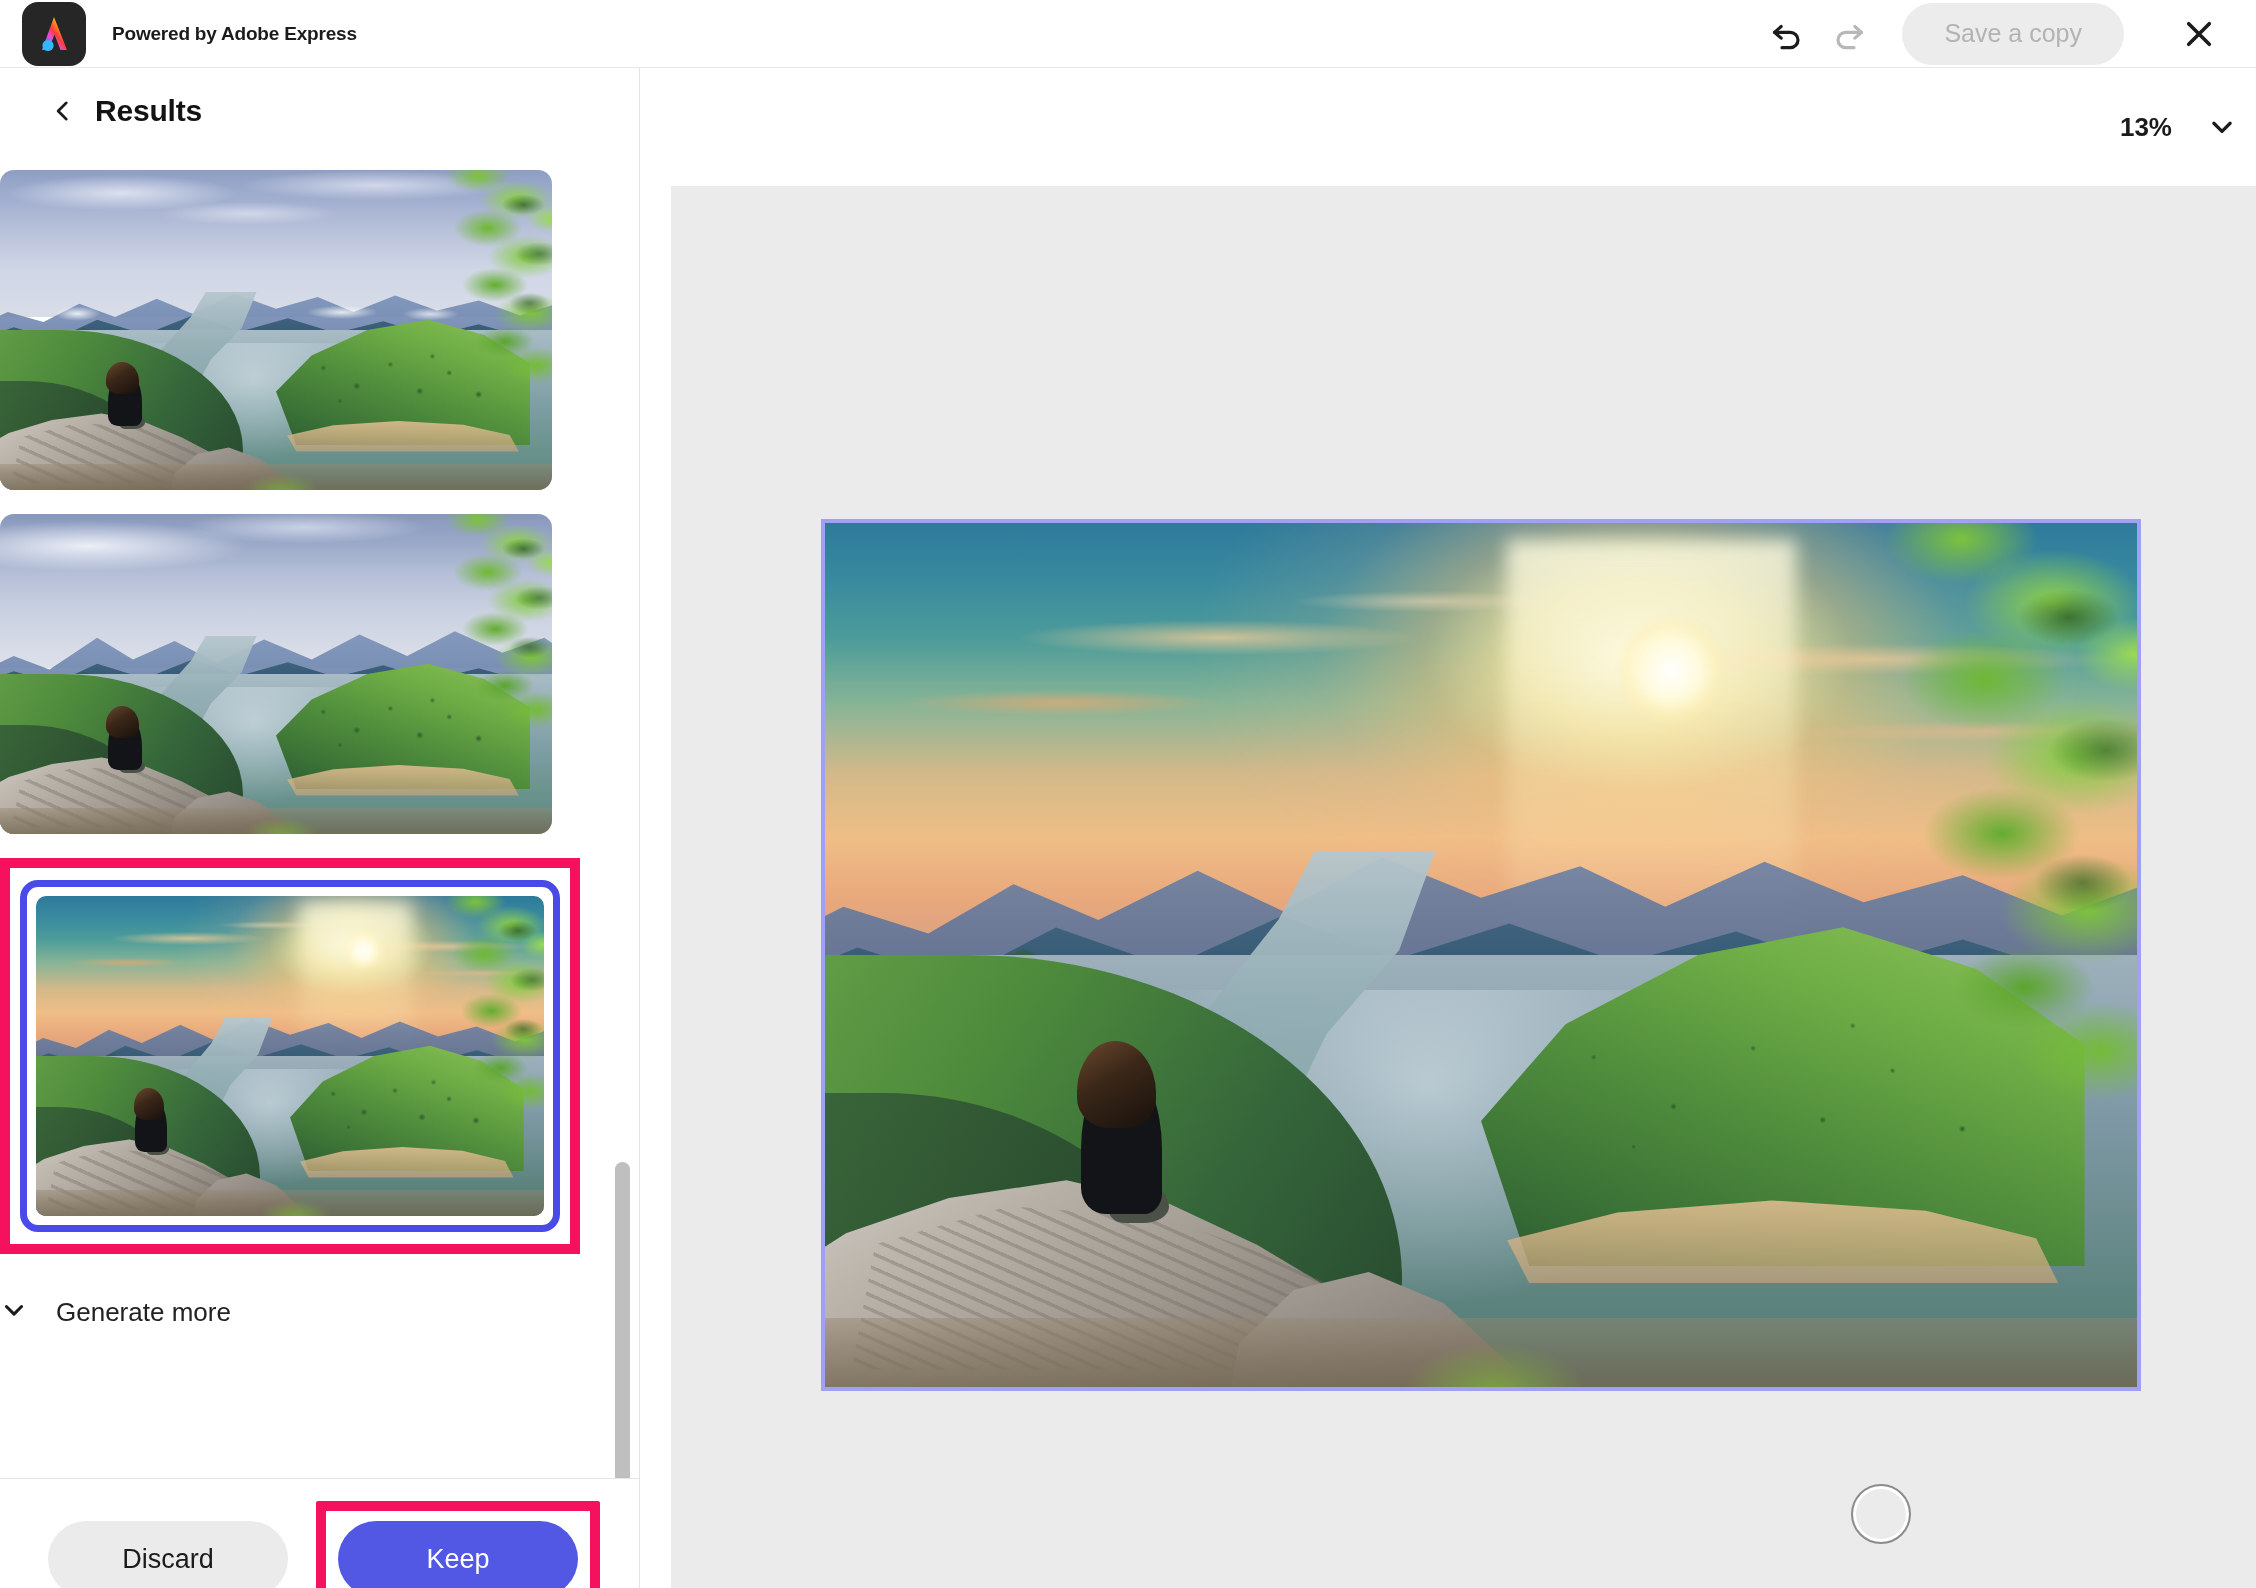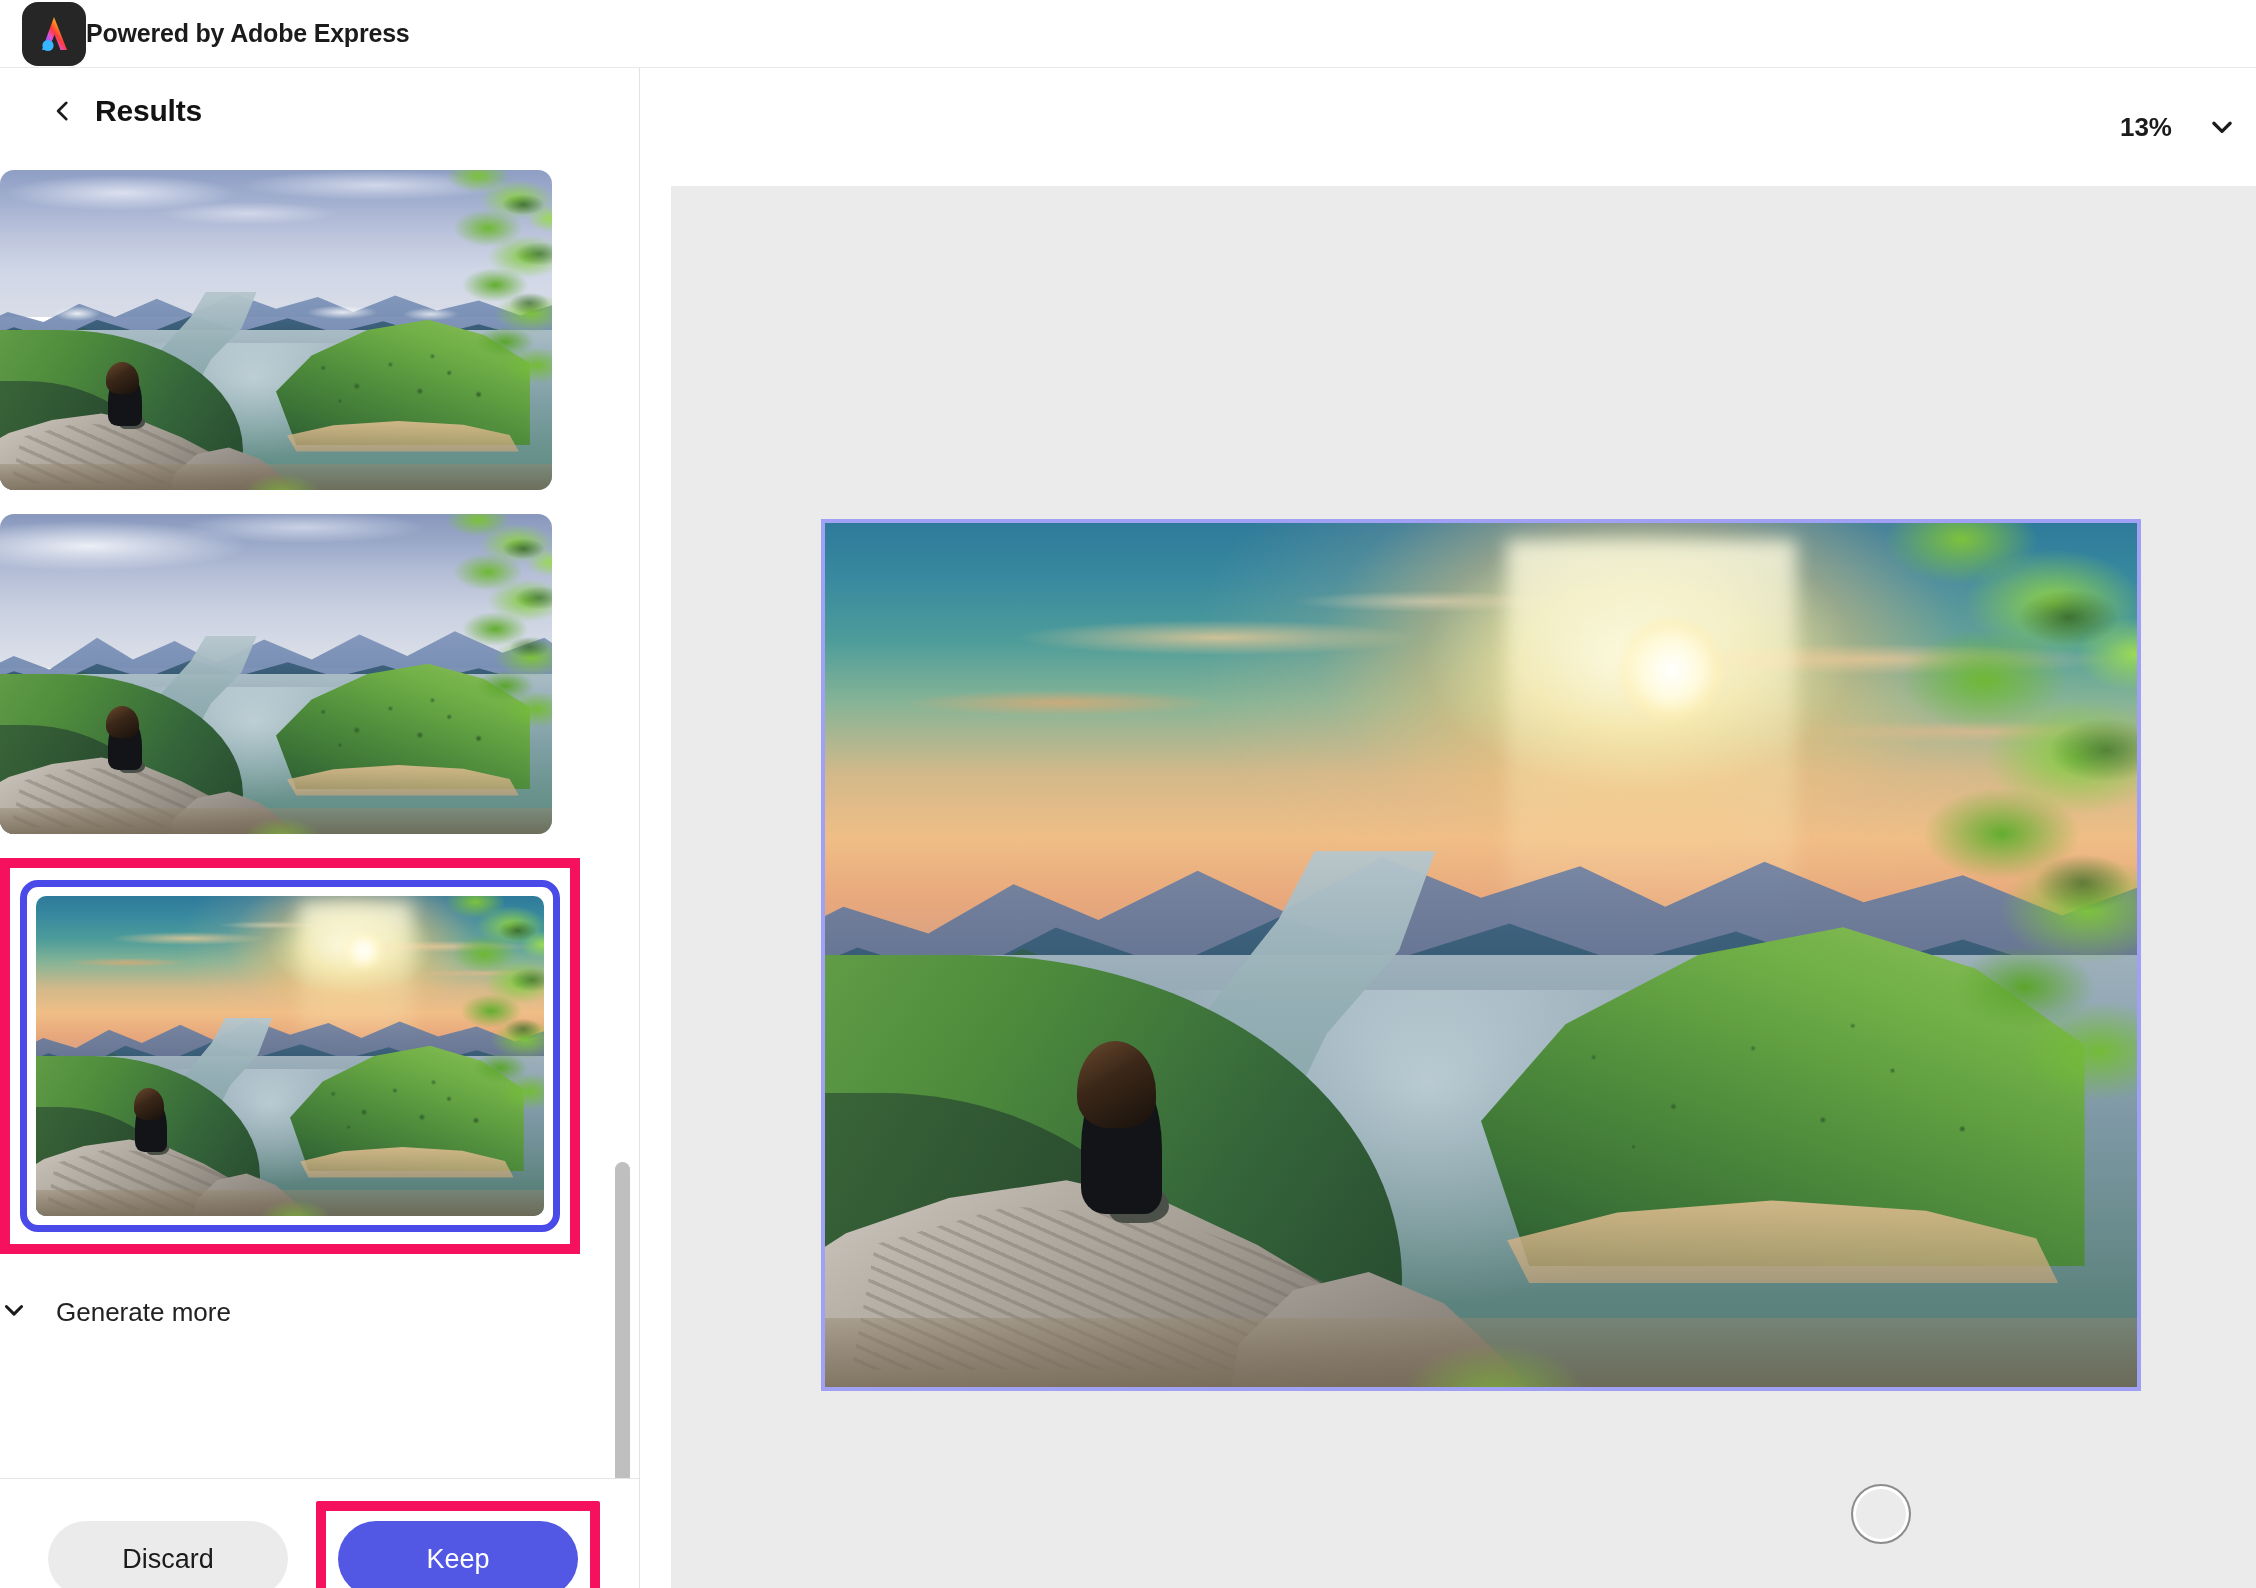--- a/index.html
+++ b/index.html
@@ -18,21 +18,22 @@
     border-bottom: 1px solid #e8e8e8;
     display: flex; align-items: center;
   }
   .brand-logo {
     width: 64px; height: 64px; margin-left: 22px;
     border-radius: 16px; background: #262626;
     display: flex; align-items: center; justify-content: center;
     flex: none;
   }
   .brand-title {
-    font-size: 25px; font-weight: bold; color: #1b1b1b;
+    margin-left: 26px;
+    font-size: 19px; font-weight: bold; color: #1b1b1b;
     letter-spacing: -0.2px;
     white-space: nowrap;
   }
   .header-right {
     margin-left: auto; display: flex; align-items: center;
     gap: 0px; padding-right: 26px;
   }
   .icon-btn {
     width: 62px; height: 62px;
     display: flex; align-items: center; justify-content: center;
@@ -424,20 +425,40 @@
             <stop offset="86%" stop-color="#c8e020"></stop>
             <stop offset="100%" stop-color="#2fd35a"></stop>
           </linearGradient>
         </defs>
         <path d="M21 4 L34 37 L27.5 37 L21.5 21.5 L15.5 37 L9 37 Z" fill="url(#axg)"></path>
         <circle cx="15" cy="32.5" r="5.6" fill="#36b6ff"></circle>
       </svg>
     </div>
     <div class="brand-title">Powered by Adobe Express</div>
 
+    <div class="header-right">
+      <div class="icon-btn">
+        <svg width="40" height="40" viewBox="0 0 24 24" fill="none" stroke="#1b1b1b" stroke-width="1.9" stroke-linecap="round" stroke-linejoin="round">
+          <path d="M8.5 7.5 L4.5 11 L8.5 14.5"></path>
+          <path d="M4.5 11 H14 a4.6 4.6 0 0 1 0 9.2 H9"></path>
+        </svg>
+      </div>
+      <div class="icon-btn">
+        <svg width="40" height="40" viewBox="0 0 24 24" fill="none" stroke="#b8b8b8" stroke-width="1.9" stroke-linecap="round" stroke-linejoin="round">
+          <path d="M15.5 7.5 L19.5 11 L15.5 14.5"></path>
+          <path d="M19.5 11 H10 a4.6 4.6 0 0 0 0 9.2 H15"></path>
+        </svg>
+      </div>
+      <button class="save-copy-btn">Save a copy</button>
+      <div class="icon-btn close-btn">
+        <svg width="38" height="38" viewBox="0 0 24 24" fill="none" stroke="#1b1b1b" stroke-width="2.3" stroke-linecap="round">
+          <path d="M5.5 5.5 L18.5 18.5 M18.5 5.5 L5.5 18.5"></path>
+        </svg>
+      </div>
+    </div>
   </div>
 
   <div class="sidebar">
 
     <div class="sidebar-header">
       <div class="back-chevron">
         <svg width="26" height="26" viewBox="0 0 24 24" fill="none" stroke="#1b1b1b" stroke-width="2.6" stroke-linecap="round" stroke-linejoin="round">
           <path d="M15 4.5 L7.5 12 L15 19.5"></path>
         </svg>
       </div>

